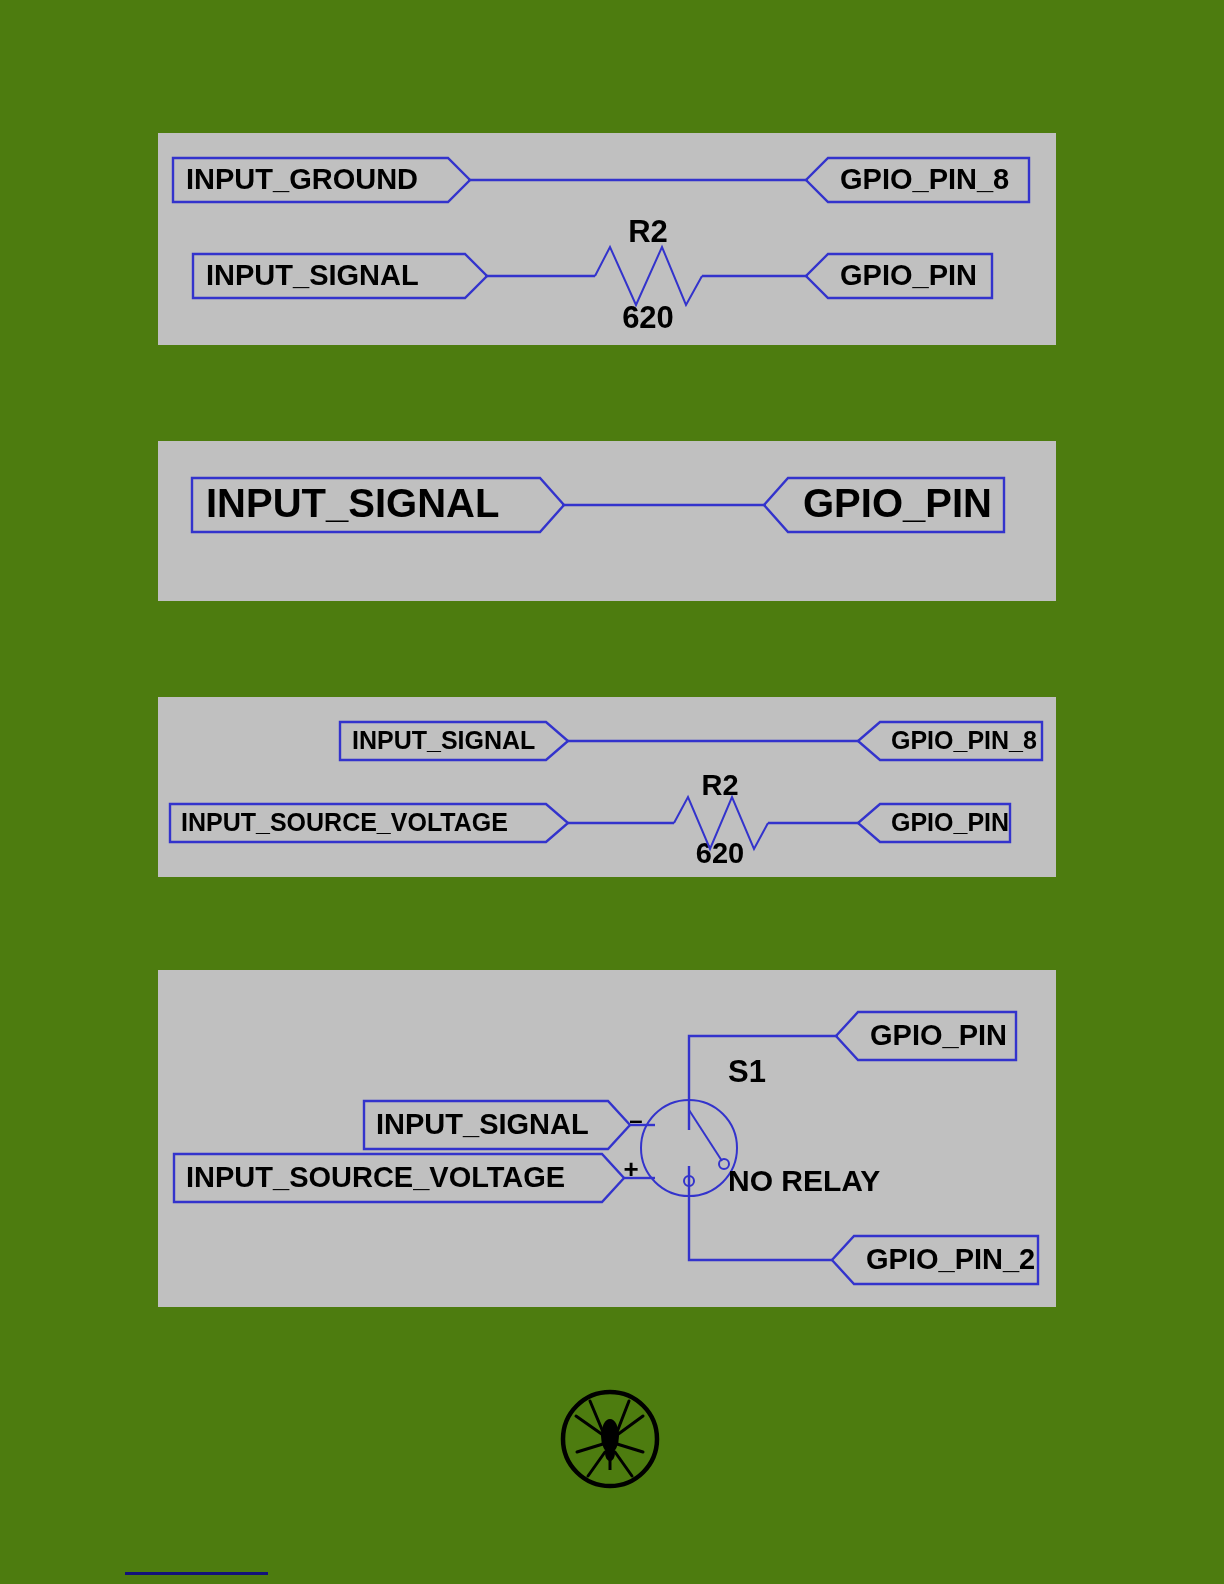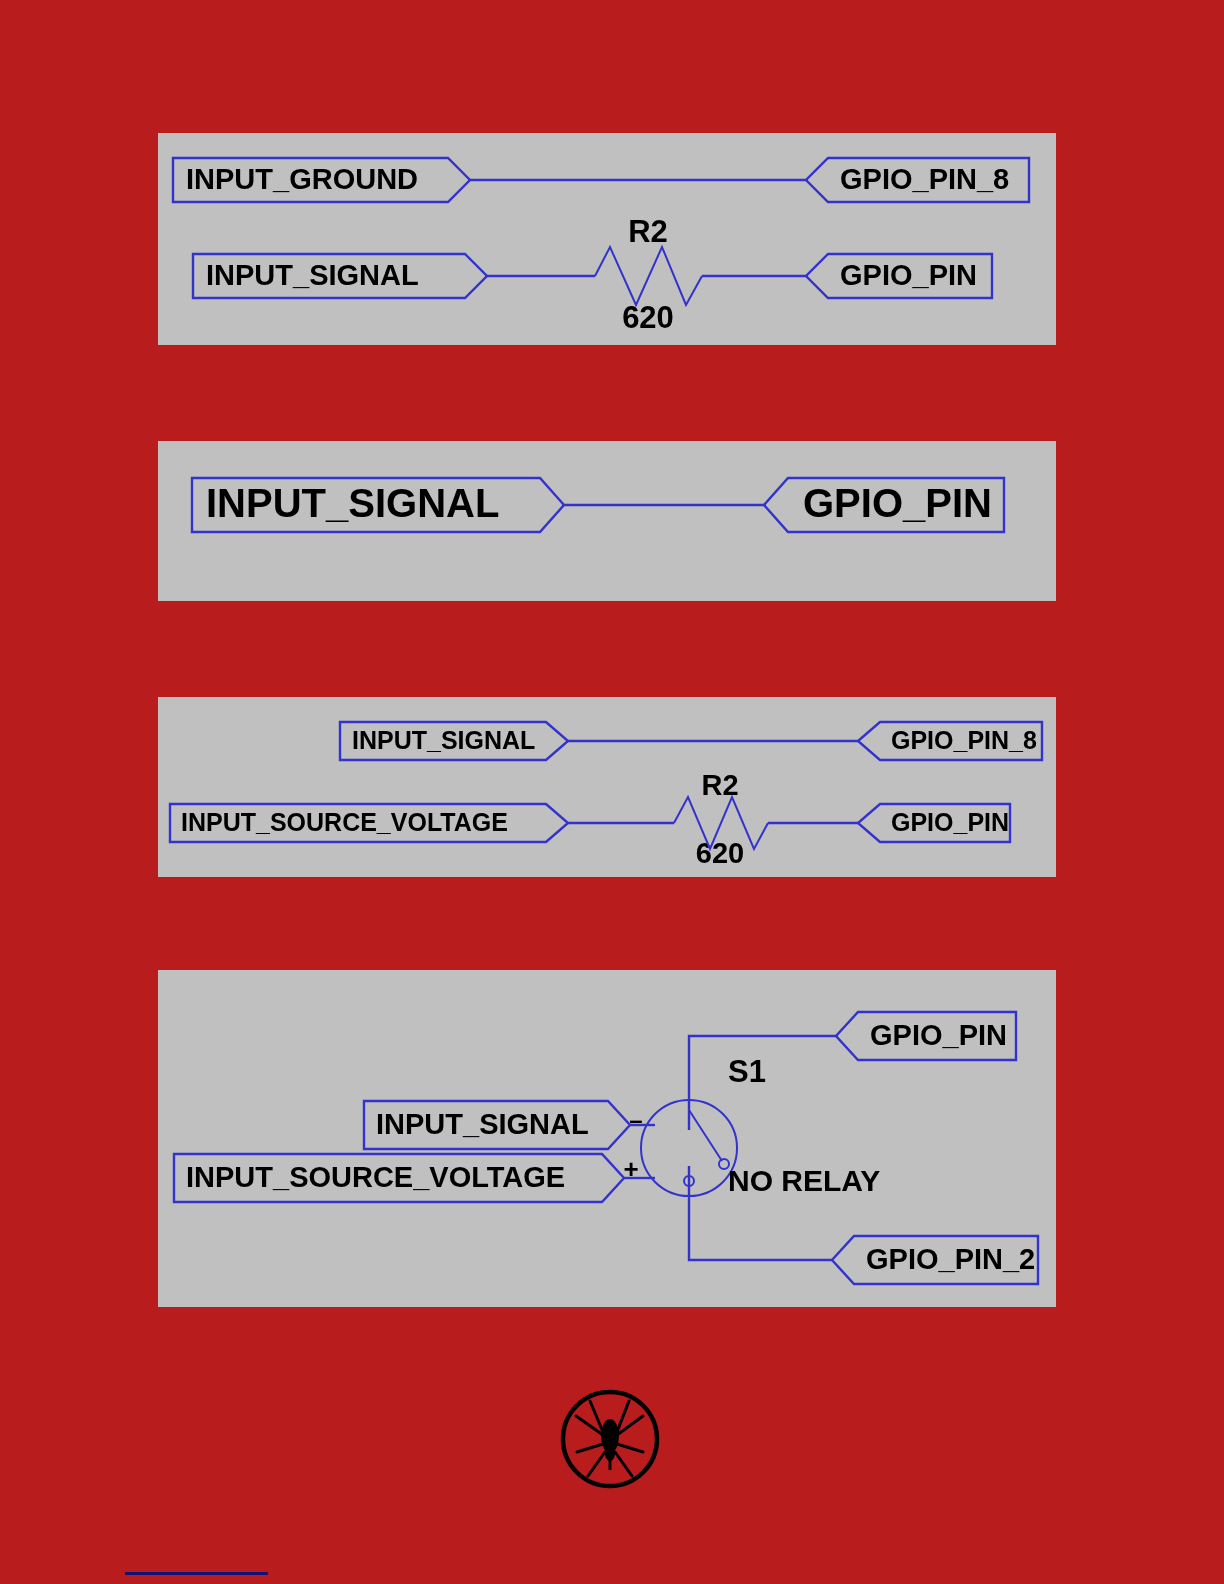--- a/index.html
+++ b/index.html
@@ -12,21 +12,21 @@
     height: 1584px;
     position: relative;
     font-family: "Liberation Sans", sans-serif;
     overflow: hidden;
   }
   .page {
     position: absolute;
     left: 0; top: 0;
     width: 1224px;
     height: 1584px;
-    background: #b91c1c;
+    background: #4d7c0f;
   }
   .schematic-panel {
     position: absolute;
     background: #c0c0c0;
   }
   .schematic-panel svg {
     display: block;
     width: 100%;
     height: 100%;
     overflow: visible;

